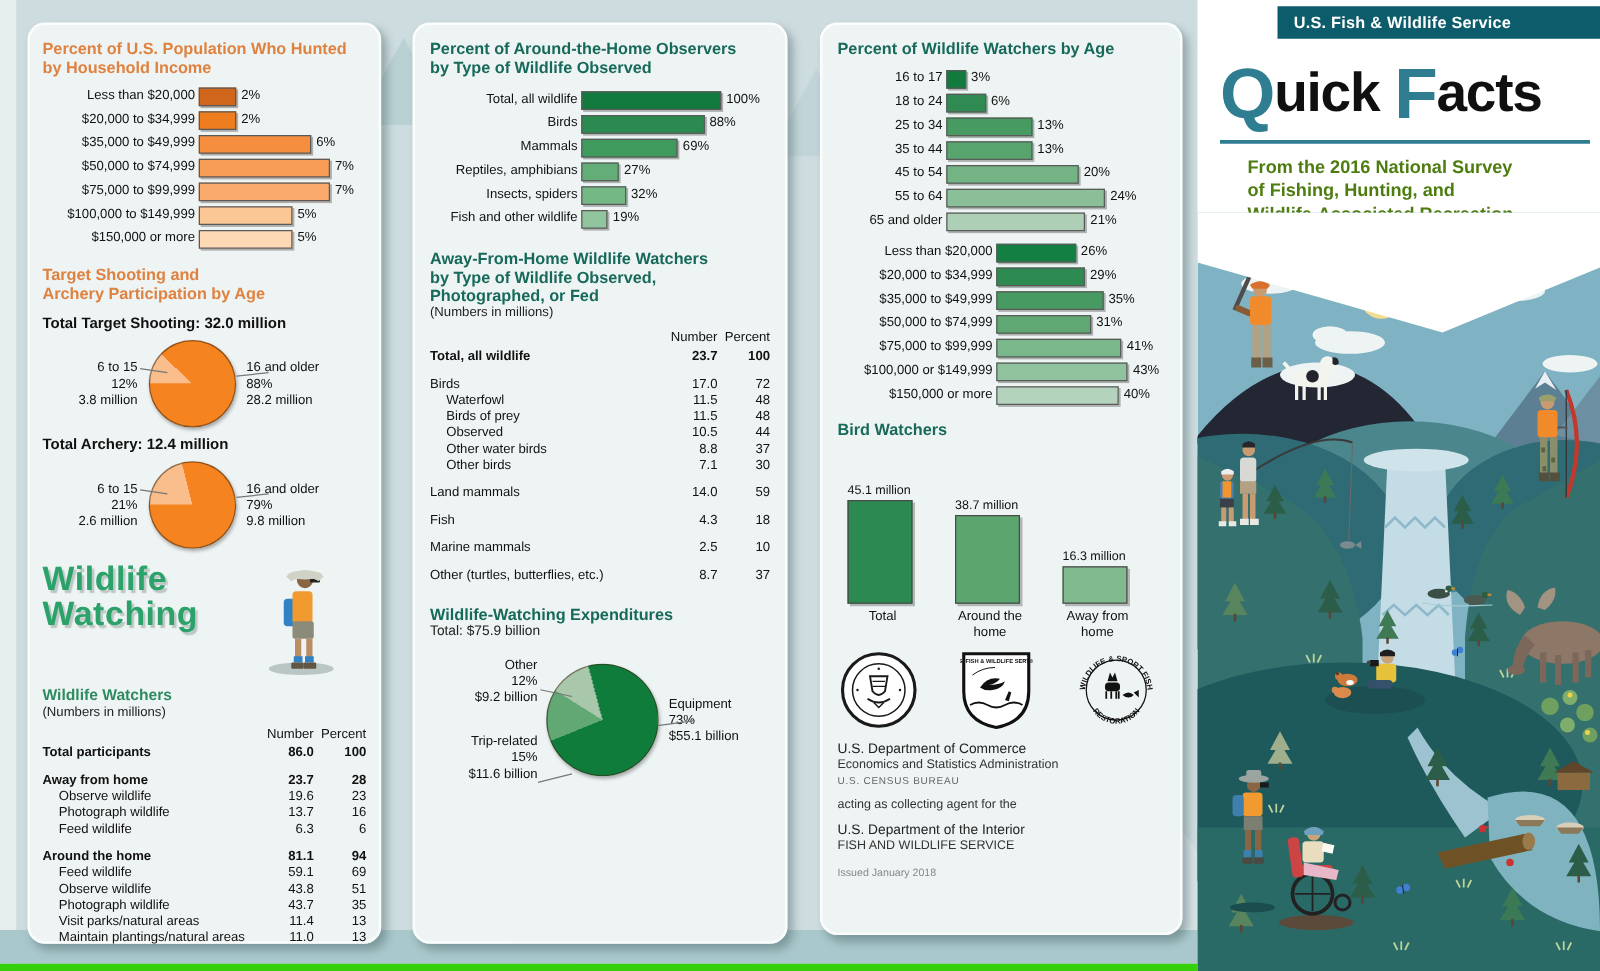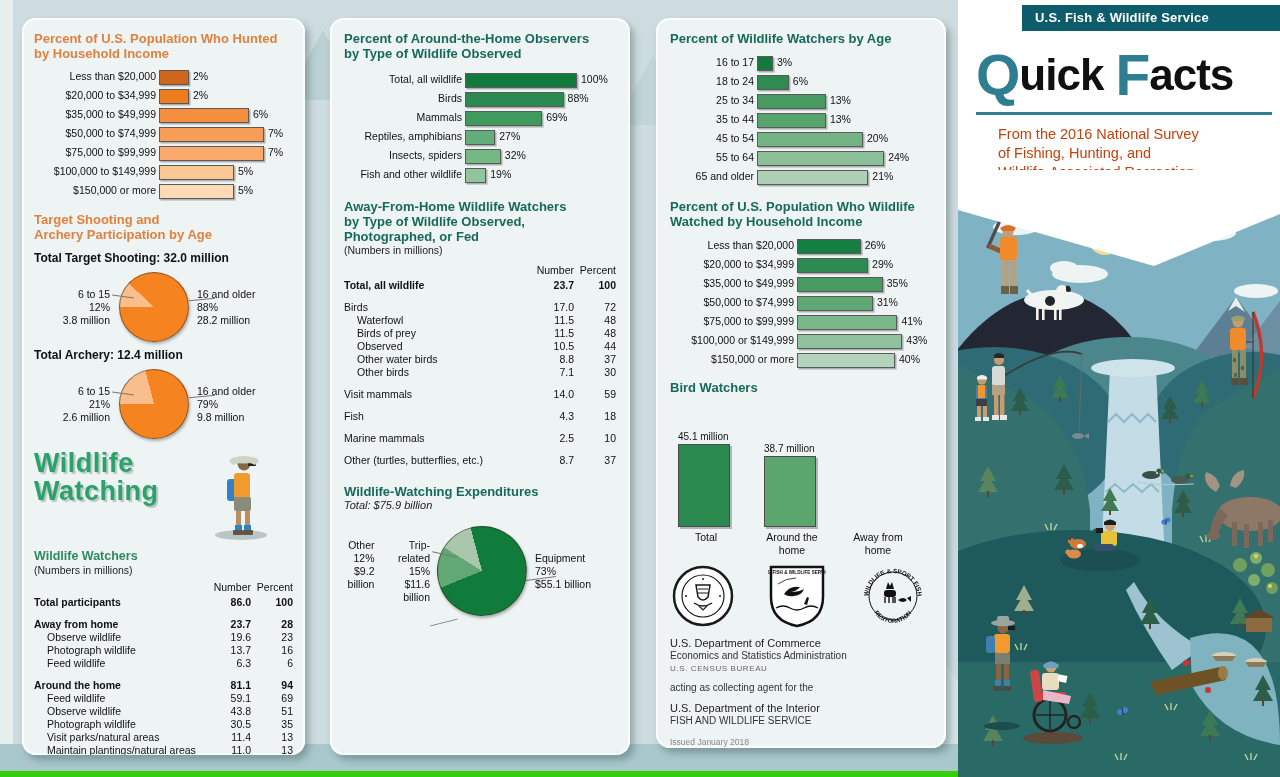--- a/index.html
+++ b/index.html
@@ -67,21 +67,21 @@
   .issued{font-size:8.5px;color:#888;margin-top:10px;}
   
   #cover{position:absolute;left:958px;top:0;width:322px;height:777px;background:#ffffff;}
   .banner{position:absolute;left:64px;top:5px;width:258px;height:26px;background:#0d5c6b;color:#fff;
     font-size:13px;font-weight:bold;line-height:26px;padding-left:13px;box-sizing:border-box;letter-spacing:.2px;}
   .qf{position:absolute;left:18px;top:42px;width:296px;}
   .qf-title{font-size:44px;font-weight:bold;letter-spacing:-1px;color:#101010;white-space:nowrap;}
   .qf-big{font-size:57px;color:#2e7d91;vertical-align:-5px;}
   .qf-sp{display:inline-block;width:12px;}
   .qf-rule{height:2.5px;background:#2e7d91;margin-top:4px;width:296px;}
-  .qf-sub{margin:10px 0 0 22px;font-size:14.5px;font-weight:normal;line-height:19px;color:#c2410c;}
+  .qf-sub{margin:10px 0 0 22px;font-size:14.5px;font-weight:bold;line-height:19px;color:#4d7c0f;}
   #scene{position:absolute;left:0;top:170px;width:322px;height:607px;}
 </style>
 </head>
 <body>
 
 <div class="bg-strip"></div>
 <div class="bg-tri" style="left:285px;top:30px;"></div>
 <div class="bg-tri" style="left:615px;top:55px;border-bottom-color:rgba(175,200,202,.4);"></div>
 <div class="bg-blob" style="left:430px;top:600px;width:200px;height:200px;"></div>
 <div class="bg-blob" style="left:800px;top:640px;width:170px;height:170px;background:rgba(255,255,255,.2);"></div>
@@ -247,21 +247,21 @@
       </div>
     <div class="trow">
         <span class="tlabel indent">Observe wildlife</span>
         <span class="dots"></span>
         <span class="tnum">43.8</span>
         <span class="tpct">51</span>
       </div>
     <div class="trow">
         <span class="tlabel indent">Photograph wildlife</span>
         <span class="dots"></span>
-        <span class="tnum">30.5</span>
+        <span class="tnum">43.7</span>
         <span class="tpct">35</span>
       </div>
     <div class="trow">
         <span class="tlabel indent">Visit parks/natural areas</span>
         <span class="dots"></span>
         <span class="tnum">11.4</span>
         <span class="tpct">13</span>
       </div>
     <div class="trow">
         <span class="tlabel indent">Maintain plantings/natural areas</span>
@@ -358,21 +358,21 @@
         <span class="tnum">8.8</span>
         <span class="tpct">37</span>
       </div>
     <div class="trow">
         <span class="tlabel indent">Other birds</span>
         <span class="dots"></span>
         <span class="tnum">7.1</span>
         <span class="tpct">30</span>
       </div>
     <div class="trow gap">
-        <span class="tlabel">Visit mammals</span>
+        <span class="tlabel">Land mammals</span>
         <span class="dots"></span>
         <span class="tnum">14.0</span>
         <span class="tpct">59</span>
       </div>
     <div class="trow gap">
         <span class="tlabel">Fish</span>
         <span class="dots"></span>
         <span class="tnum">4.3</span>
         <span class="tpct">18</span>
       </div>
@@ -384,24 +384,24 @@
       </div>
     <div class="trow gap">
         <span class="tlabel">Other (turtles, butterflies, etc.)</span>
         <span class="dots"></span>
         <span class="tnum">8.7</span>
         <span class="tpct">37</span>
       </div>
   </div>
 
   <div class="h-green" style="margin-top:17px;">Wildlife-Watching Expenditures</div>
-  <div class="note" style="font-size:11px;font-style:italic;">Total: $75.9 billion</div>
+  <div class="note" style="font-size:11px;">Total: $75.9 billion</div>
 
   <div class="pieblock" style="margin-top:14px;">
-    <div style="width:86px;flex:none;display:flex;flex-direction:row;gap:22px;justify-content:flex-end;">
+    <div style="width:86px;flex:none;display:flex;flex-direction:column;gap:22px;justify-content:flex-end;">
       <div class="pielabels" style="text-align:right;">
         <div>Other</div>
         <div>12%</div>
         <div>$9.2 billion</div>
       </div>
       <div class="pielabels" style="text-align:right;">
         <div>Trip-related</div>
         <div>15%</div>
         <div>$11.6 billion</div>
       </div>
@@ -451,24 +451,20 @@
         <span class="bar" style="width: 127.2px; background: rgb(138, 191, 151);"></span>
         <span class="bval">24%</span>
       </div>
     <div class="brow w84">
         <span class="blabel">65 and older</span>
         <span class="bar" style="width: 111.3px; background: rgb(173, 207, 181);"></span>
         <span class="bval">21%</span>
       </div>
   </div>
 
-  <div class="h-green" style="margin-top:14px;">
-    <div>Percent of U.S. Population Who Wildlife</div>
-    <div>Watched by Household Income</div>
-  </div>
   <div style="margin-top:10px;">
     <div class="brow w124">
         <span class="blabel">Less than $20,000</span>
         <span class="bar" style="width: 63.7px; background: rgb(19, 127, 67);"></span>
         <span class="bval">26%</span>
       </div>
     <div class="brow w124">
         <span class="blabel">$20,000 to $34,999</span>
         <span class="bar" style="width: 71.05px; background: rgb(45, 139, 82);"></span>
         <span class="bval">29%</span>
@@ -511,20 +507,24 @@
         <div></div>
       </div>
     <div class="colgroup" style="left:94px;">
       <span class="colval">38.7 million</span>
       <span class="colbar" style="height: 71.208px; background: rgb(91, 165, 111);"></span>
     </div>
     <div class="colcap" style="left:82px;">
         <div>Around the</div>
         <div>home</div>
       </div>
+    <div class="colgroup" style="left:180px;">
+      <span class="colval">16.3 million</span>
+      <span class="colbar" style="height: 29.992px; background: rgb(130, 186, 143);"></span>
+    </div>
     <div class="colcap" style="left:168px;">
         <div>Away from</div>
         <div>home</div>
       </div>
   </div>
 
   <div class="seals">
 
     <svg width="62" height="62" viewBox="0 0 62 62">
       <circle cx="31" cy="31" r="29" fill="#fff" stroke="#1a1a1a" stroke-width="2.5"></circle>

